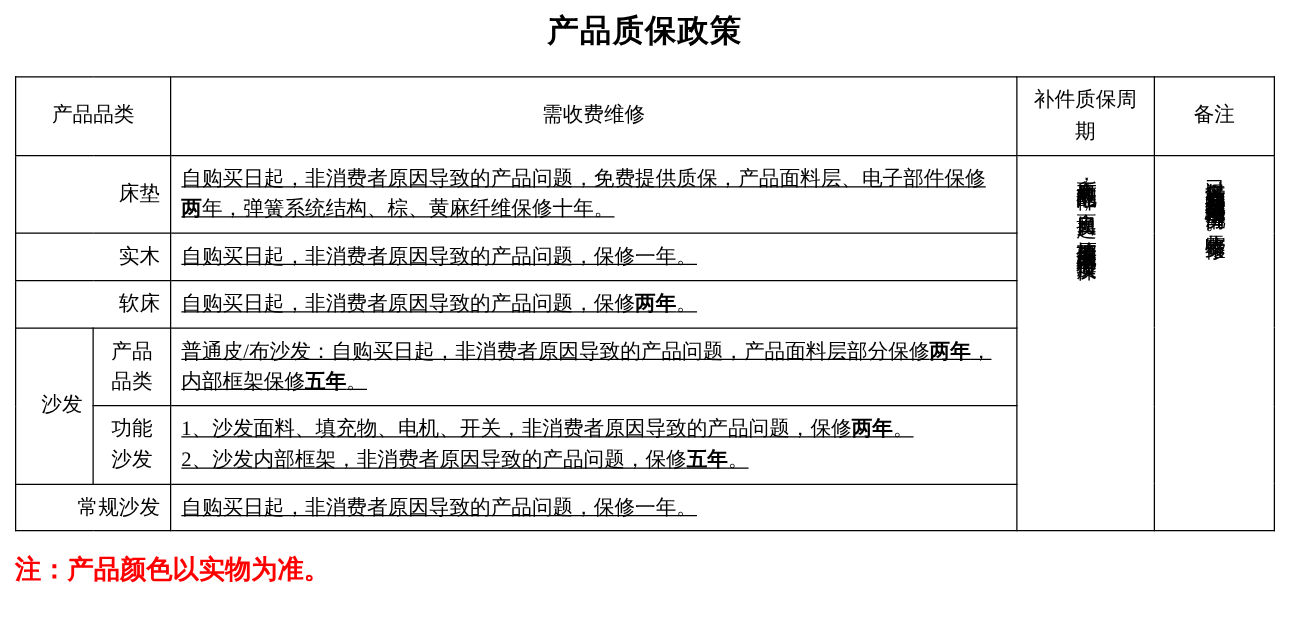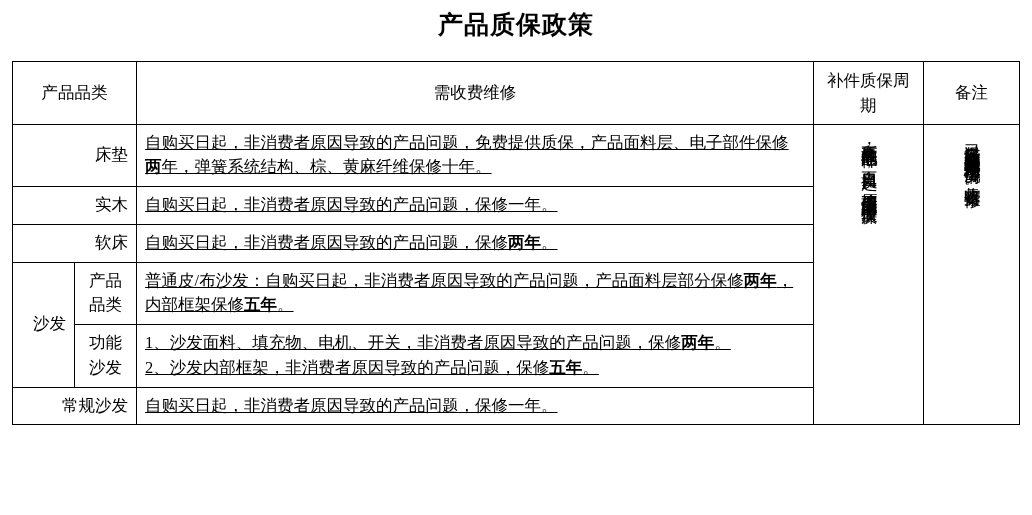--- a/index.html
+++ b/index.html
@@ -140,14 +140,15 @@
         <td class="body-cell">1、沙发面料、填充物、电机、开关，非消费者原因导致的产品问题，保修<b>两年</b>。<br>2、沙发内部框架，非消费者原因导致的产品问题，保修<b>五年</b>。</td>
       </tr>
 
       <tr>
         <td class="cat-cell" colspan="2">常规沙发</td>
         <td class="body-cell">自购买日起，非消费者原因导致的产品问题，保修一年。</td>
       </tr>
     </tbody>
   </table>
 
+  <div class="note">注：产品颜色以实物为准。</div>
 
 </div>
 
 </body></html>

